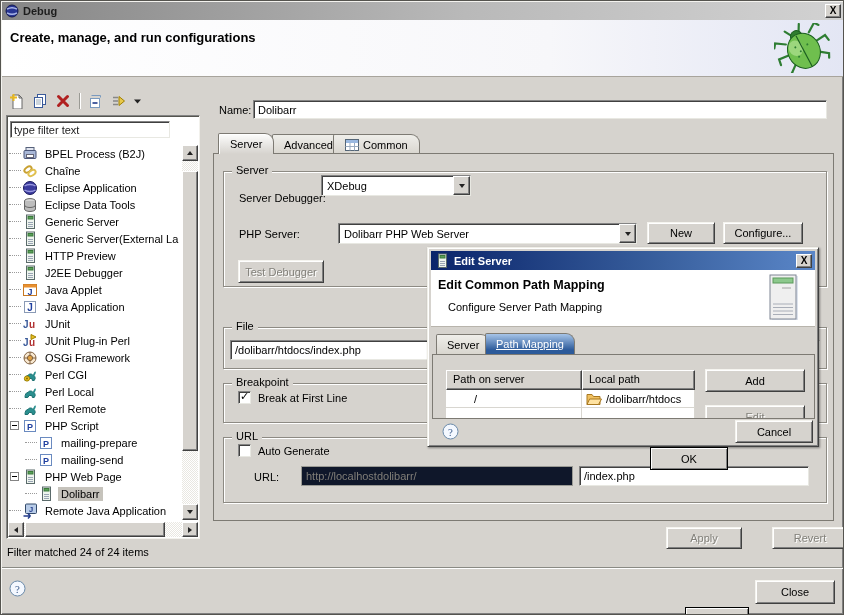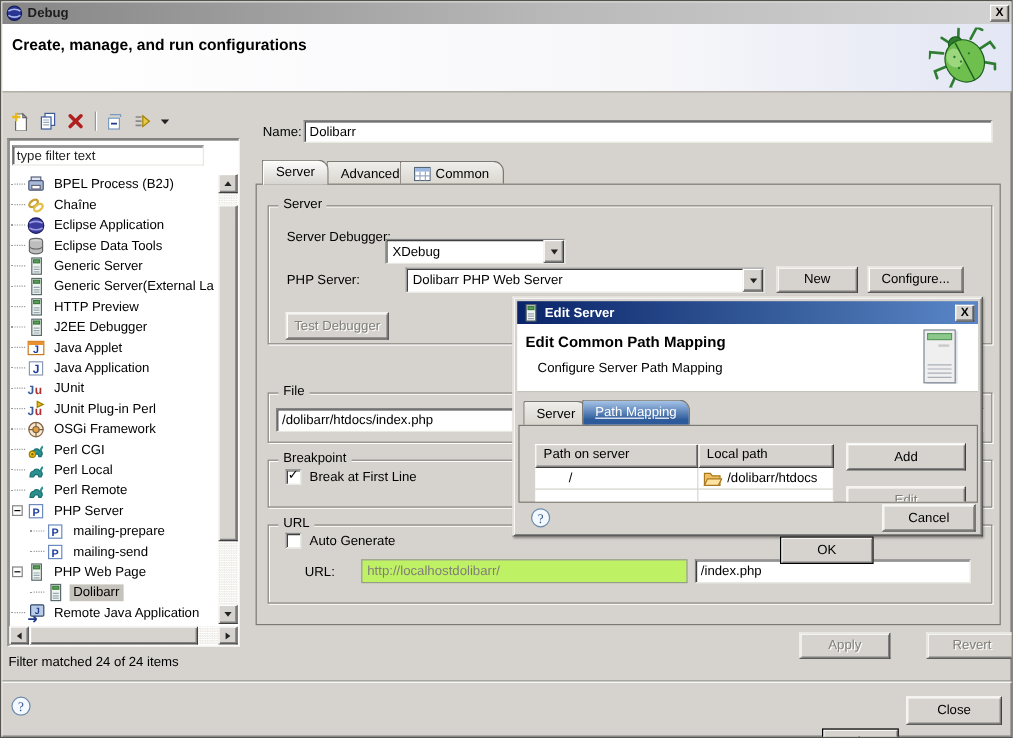--- a/index.html
+++ b/index.html
@@ -63,21 +63,21 @@
   .status-line { position:absolute; left:6px; top:545px; }
 
   
   .btn { background:#d6d3ce; border:1px solid; border-color:#f5f4ef #404040 #404040 #f5f4ef;
          box-shadow: inset 1px 1px 0 #fff, inset -1px -1px 0 #808080;
          font-family:inherit; font-size:11px; display:flex; align-items:center; justify-content:center; position:absolute; }
   .btn.default { border:1px solid #000; box-shadow: inset 1px 1px 0 #fff, inset -1px -1px 0 #808080; margin-top: 27px; }
   .btn.disabled { color:#82807a; text-shadow:1px 1px 0 #fff; }
   .field { position:absolute; background:#fff; border:1px solid; border-color:#848484 #e8e8e2 #e8e8e2 #848484;
            box-shadow: inset 1px 1px 0 #404040; font-family:inherit; font-size:11px; padding:1px 4px; color:#000; }
-  .field.disabled { background:#bef264; color:#807e78; box-shadow:none; border-color:#9a9a94; }
+  .field.disabled { background:#0f172a; color:#807e78; box-shadow:none; border-color:#9a9a94; }
   .combo { position:absolute; background:#fff; border:1px solid; border-color:#848484 #e8e8e2 #e8e8e2 #848484;
            box-shadow: inset 1px 1px 0 #404040; display:flex; align-items:center; }
   .combo .ctext { flex:1; padding:0 5px; overflow:hidden; white-space:nowrap; }
   .combo .cbtn { width:17px; align-self:stretch; background:#d6d3ce; border:1px solid; border-color:#fff #404040 #404040 #fff;
                  box-shadow: inset -1px -1px 0 #808080; display:flex; align-items:center; justify-content:center; }
   .group { position:absolute; border:1px solid #8d8a83; box-shadow: inset 1px 1px 0 #fff, 1px 1px 0 #fff; }
   .group > .glabel { position:absolute; top:-8px; left:8px; background:#d6d3ce; padding:0 4px; }
   .checkbox { position:absolute; width:13px; height:13px; background:#fff; border:1px solid; border-color:#848484 #e8e8e2 #e8e8e2 #848484;
               box-shadow: inset 1px 1px 0 #404040; font-size:11px; line-height:11px; text-align:center; color:#000; font-weight:bold; }
   .checkbox.checked::after { content:"\2713"; position:relative; top:-1px; }
@@ -395,21 +395,21 @@
           <span class="tlabel">Perl Remote</span>
         </div>
         <div class="tree-item">
           <span class="expander"></span>
           <span class="ticon">
             <svg width="16" height="16">
               <rect x="2.5" y="2.5" width="11" height="11" fill="#fff" stroke="#6a8ac0"></rect>
               <text x="8" y="12" font-size="9" font-weight="bold" fill="#2040a0" text-anchor="middle" font-family="Liberation Sans,sans-serif">P</text>
             </svg>
           </span>
-          <span class="tlabel">PHP Server</span>
+          <span class="tlabel">PHP Script</span>
         </div>
         <div class="tree-item">
           <span class="sp"></span>
           <span class="conn"></span>
           <span class="ticon">
             <svg width="16" height="16">
               <rect x="2.5" y="2.5" width="11" height="11" fill="#fff" stroke="#6a8ac0"></rect>
               <text x="8" y="12" font-size="9" font-weight="bold" fill="#2040a0" text-anchor="middle" font-family="Liberation Sans,sans-serif">P</text>
             </svg>
           </span>
@@ -503,21 +503,21 @@
         </svg>
       </span>
     <span>Common</span>
   </div>
   <div class="tabfolder"></div>
 
   <div class="group" style="left:222px;top:170px;width:604px;height:116px">
     <span class="glabel">Server</span>
   </div>
   <span class="lbl" style="left:238px;top:191px">Server Debugger:</span>
-  <div class="combo" style="left:320px;top:198px;width:150px;height:21px">
+  <div class="combo" style="left:320px;top:174px;width:150px;height:21px">
     <span class="ctext">XDebug</span>
     <span class="cbtn">
         <span class="tri down"></span>
       </span>
   </div>
   <span class="lbl" style="left:238px;top:227px">PHP Server:</span>
   <div class="combo" style="left:337px;top:222px;width:299px;height:21px">
     <span class="ctext">Dolibarr PHP Web Server</span>
     <span class="cbtn">
         <span class="tri down"></span>

